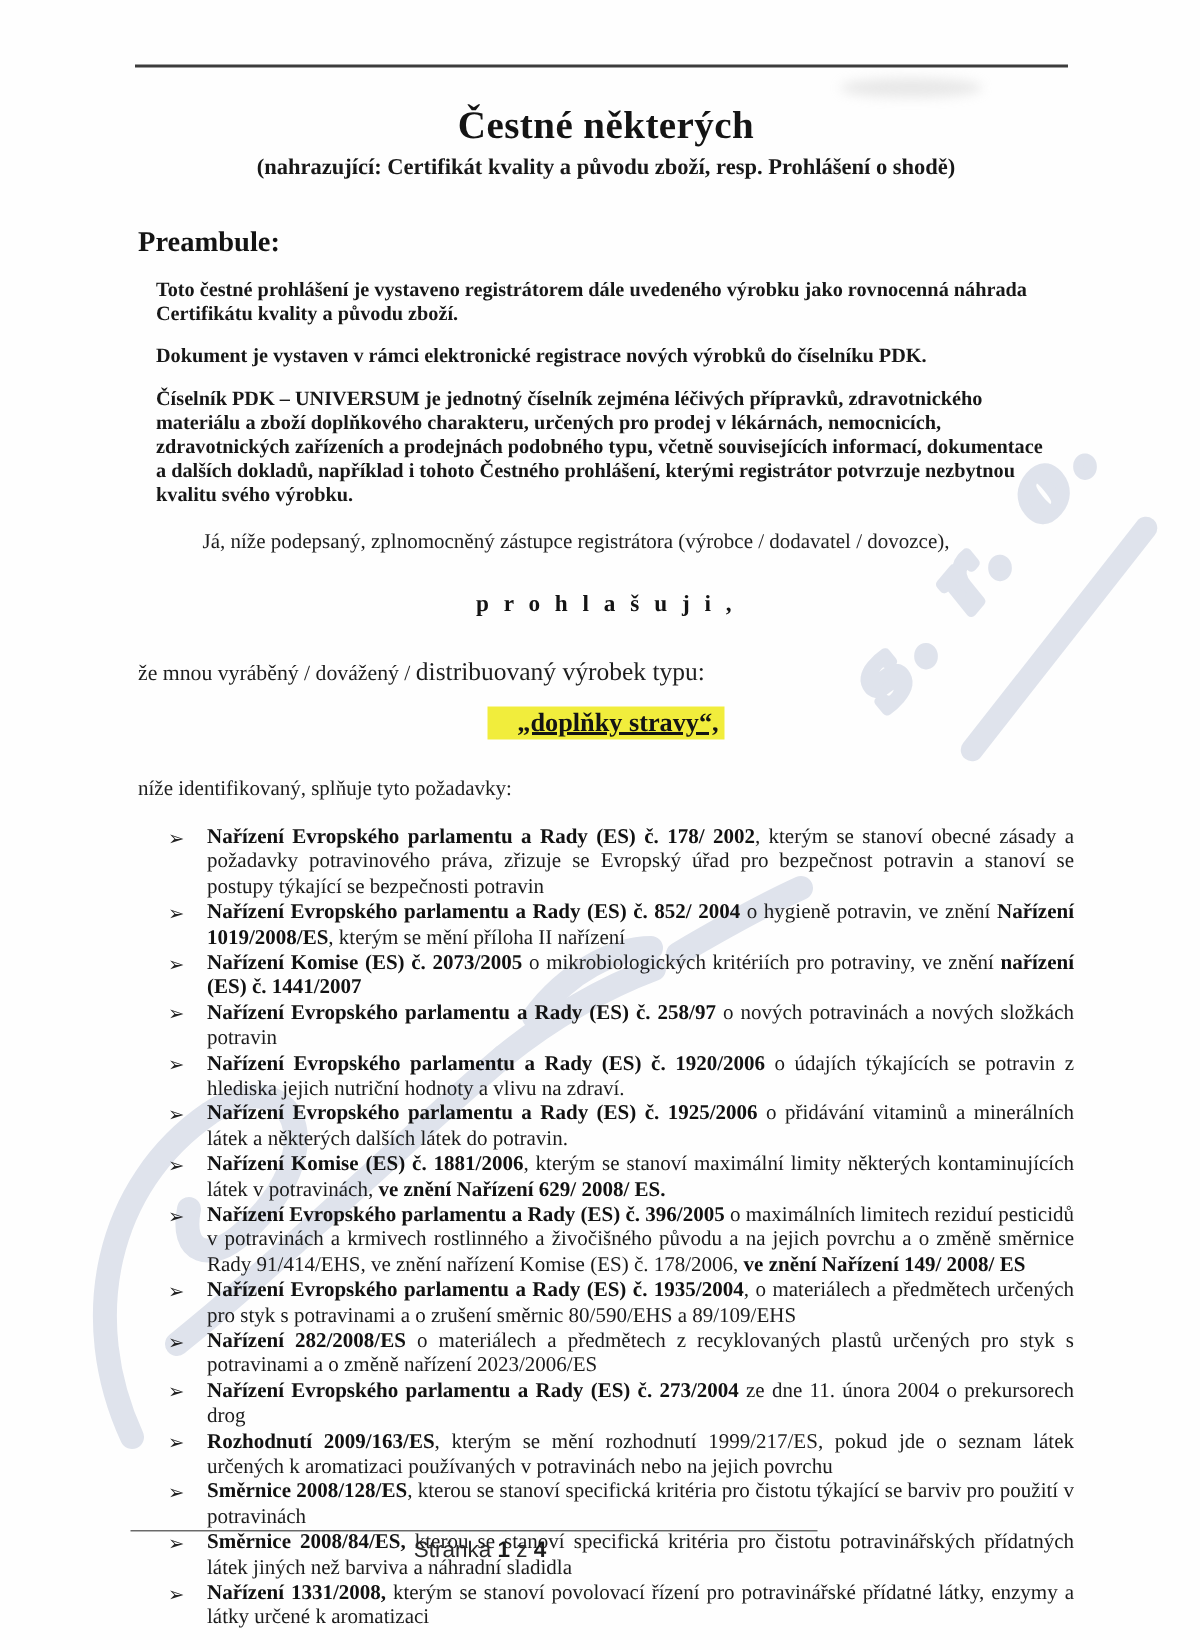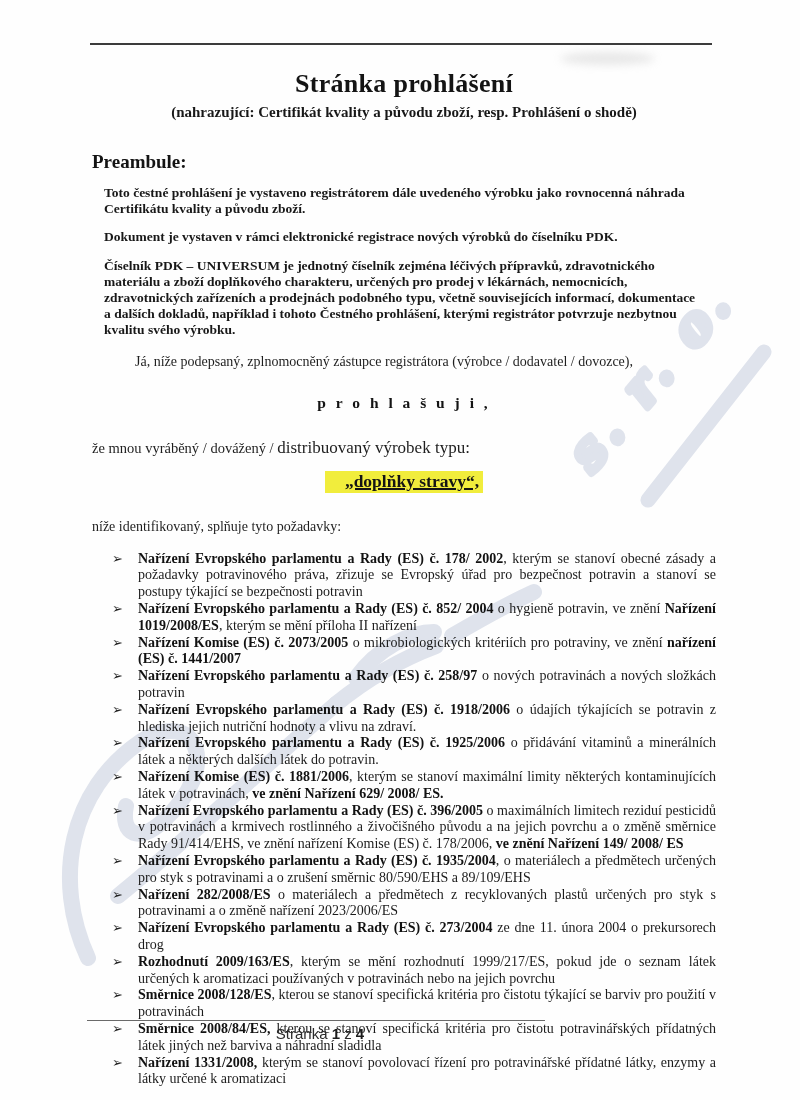--- a/index.html
+++ b/index.html
@@ -88,21 +88,21 @@
     <path d="M 648 500 L 764 352" stroke="#dfe3ec" stroke-width="15" stroke-linecap="round" fill="none"></path>
     <text transform="translate(592,474) rotate(-50)" font-family="DejaVu Serif, serif" font-style="italic" font-weight="bold" font-size="52" letter-spacing="6" fill="#dfe3ec" stroke="#dfe3ec" stroke-width="7" stroke-linejoin="round">s. r. o.</text>
   </svg>
 
   <div class="smudge"></div>
 
   <div class="content">
 
     <div class="header-rule"></div>
 
-    <div class="title">Stránka prohlášení</div>
+    <div class="title">Čestné některých</div>
     <div class="subtitle">(nahrazující: Certifikát kvality a původu zboží, resp. Prohlášení o shodě)</div>
 
     <div class="preamble-h">Preambule:</div>
 
     <div class="preamble">
       <p>Toto čestné prohlášení je vystaveno registrátorem dále uvedeného výrobku jako rovnocenná náhrada Certifikátu kvality a původu zboží.</p>
       <p>Dokument je vystaven v rámci elektronické registrace nových výrobků do číselníku PDK.</p>
       <p>Číselník PDK – UNIVERSUM je jednotný číselník zejména léčivých přípravků, zdravotnického materiálu a zboží doplňkového charakteru, určených pro prodej v lékárnách, nemocnicích, zdravotnických zařízeních a prodejnách podobného typu, včetně souvisejících informací, dokumentace a dalších dokladů, například i tohoto Čestného prohlášení, kterými registrátor potvrzuje nezbytnou kvalitu svého výrobku.</p>
     </div>
 
@@ -118,21 +118,21 @@
       <span class="hl">„doplňky stravy“,</span>
     </div>
 
     <div class="req-intro">níže identifikovaný, splňuje tyto požadavky:</div>
 
     <ul class="reqs" id="req-list">
         <li><span class="bullet">➢</span><b>Nařízení Evropského parlamentu a Rady (ES) č. 178/ 2002</b><span>, kterým se stanoví obecné zásady a požadavky potravinového práva, zřizuje se Evropský úřad pro bezpečnost potravin a stanoví se postupy týkající se bezpečnosti potravin</span></li>
         <li><span class="bullet">➢</span><b>Nařízení Evropského parlamentu a Rady (ES) č. 852/ 2004</b><span> o hygieně potravin, ve znění </span><b>Nařízení 1019/2008/ES</b><span>, kterým se mění příloha II nařízení</span></li>
         <li><span class="bullet">➢</span><b>Nařízení Komise (ES) č. 2073/2005</b><span> o mikrobiologických kritériích pro potraviny, ve znění </span><b>nařízení (ES) č. 1441/2007</b></li>
         <li><span class="bullet">➢</span><b>Nařízení Evropského parlamentu a Rady (ES) č. 258/97</b><span> o nových potravinách a nových složkách potravin</span></li>
-        <li><span class="bullet">➢</span><b>Nařízení Evropského parlamentu a Rady (ES) č. 1918/2006</b><span>  o údajích týkajících se potravin z hlediska jejich nutriční hodnoty a vlivu na zdraví.</span></li>
+        <li><span class="bullet">➢</span><b>Nařízení Evropského parlamentu a Rady (ES) č. 1920/2006</b><span>  o údajích týkajících se potravin z hlediska jejich nutriční hodnoty a vlivu na zdraví.</span></li>
         <li><span class="bullet">➢</span><b>Nařízení Evropského parlamentu a Rady (ES) č. 1925/2006</b><span>  o přidávání vitaminů a minerálních látek a některých dalších látek do potravin.</span></li>
         <li><span class="bullet">➢</span><b>Nařízení Komise (ES) č. 1881/2006</b><span>, kterým se stanoví maximální limity některých kontaminujících látek v potravinách, </span><b>ve znění Nařízení 629/ 2008/ ES.</b></li>
         <li><span class="bullet">➢</span><b>Nařízení Evropského parlamentu a Rady (ES) č. 396/2005</b><span> o maximálních limitech reziduí pesticidů v potravinách a krmivech rostlinného a živočišného původu a na jejich povrchu a o změně směrnice Rady 91/414/EHS, ve znění nařízení Komise (ES) č. 178/2006, </span><b>ve znění Nařízení 149/ 2008/ ES</b></li>
         <li><span class="bullet">➢</span><b>Nařízení Evropského parlamentu a Rady (ES) č. 1935/2004</b><span>, o materiálech a předmětech určených pro styk s potravinami a o zrušení směrnic 80/590/EHS a 89/109/EHS</span></li>
         <li><span class="bullet">➢</span><b>Nařízení 282/2008/ES</b><span> o materiálech a předmětech z recyklovaných plastů určených pro styk s potravinami a o změně nařízení 2023/2006/ES</span></li>
         <li><span class="bullet">➢</span><b>Nařízení Evropského parlamentu a Rady (ES) č. 273/2004</b><span> ze dne 11. února 2004 o prekursorech drog</span></li>
         <li><span class="bullet">➢</span><b>Rozhodnutí 2009/163/ES</b><span>, kterým se mění rozhodnutí 1999/217/ES, pokud jde o seznam látek určených k aromatizaci používaných v potravinách nebo na jejich povrchu</span></li>
         <li><span class="bullet">➢</span><b>Směrnice 2008/128/ES</b><span>, kterou se stanoví specifická kritéria pro čistotu týkající se barviv pro použití v potravinách</span></li>
         <li><span class="bullet">➢</span><b>Směrnice 2008/84/ES,</b><span> kterou se stanoví specifická kritéria pro čistotu potravinářských přídatných látek jiných než barviva a náhradní sladidla</span></li>
         <li><span class="bullet">➢</span><b>Nařízení 1331/2008,</b><span> kterým se stanoví povolovací řízení pro potravinářské přídatné látky, enzymy a látky určené k aromatizaci</span></li>

